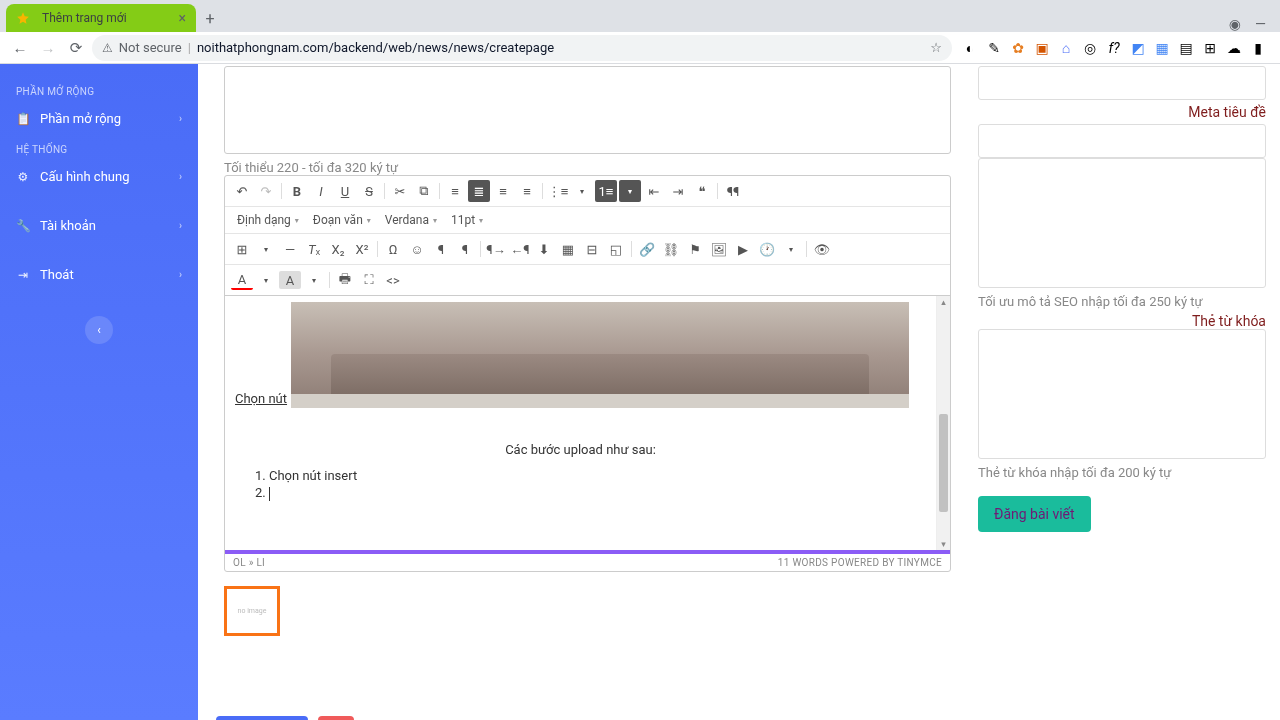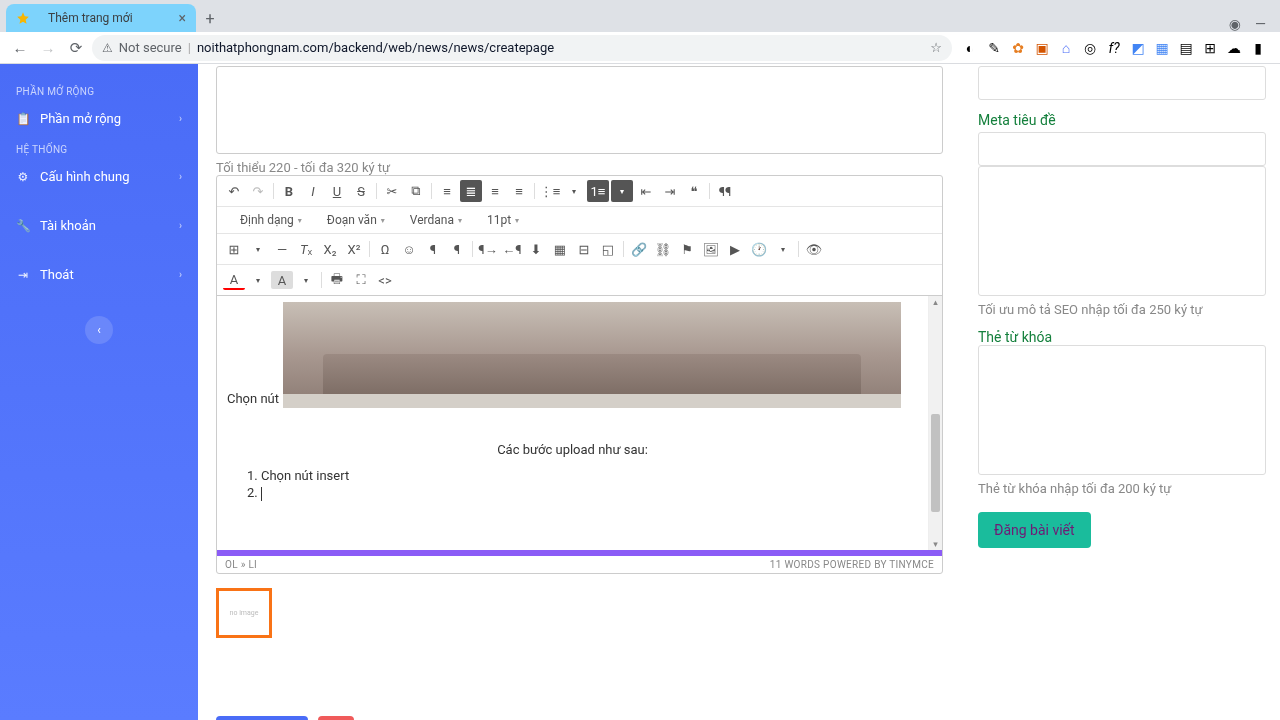--- a/index.html
+++ b/index.html
@@ -1,20 +1,20 @@
 <!DOCTYPE html>
 <html><head>
 <meta charset="utf-8">
 <style>
 * { margin: 0; padding: 0; box-sizing: border-box; font-family: -apple-system, BlinkMacSystemFont, "Segoe UI", Roboto, Arial, sans-serif; }
 body { width: 1280px; height: 720px; overflow: hidden; background: #fff; }
 
 
 .browser-tabs { height: 32px; background: #dee1e6; display: flex; align-items: flex-end; padding-left: 6px; }
-.tab { background: #7dd3fc; height: 28px; padding: 0 10px; display: flex; align-items: center; gap: 18px; border-radius: 8px 8px 0 0; font-size: 12px; color: #3c4043; min-width: 190px; }
+.tab { background: #84cc16; height: 28px; padding: 0 10px; display: flex; align-items: center; gap: 12px; border-radius: 8px 8px 0 0; font-size: 12px; color: #3c4043; min-width: 190px; }
 .tab .favicon { width: 14px; height: 14px; }
 .tab .close-x { font-size: 14px; color: #5f6368; cursor: pointer; margin-left: auto; }
 .new-tab { width: 28px; display:flex; align-items:center; justify-content:center; color:#5f6368; font-size:16px; cursor:pointer; height:28px; }
 .win-ctrl { margin-left:auto; display:flex; gap:14px; padding-right:14px; align-items:center; color:#5f6368; font-size:14px; }
 
 .addr-bar { height: 32px; background:#fff; border-bottom:1px solid #dadce0; display:flex; align-items:center; padding:0 8px; gap:4px; }
 .nav-btn { width:24px; height:24px; display:flex; align-items:center; justify-content:center; color:#5f6368; font-size:15px; cursor:pointer; }
 .url-box { flex:1; height:26px; background:#f1f3f4; border-radius:13px; display:flex; align-items:center; padding:0 10px; font-size:13px; color:#5f6368; gap:6px; }
 .url-box .warn { font-size:12px; }
 .url-box .sep { color:#aaa; }
@@ -26,62 +26,62 @@
 
 
 .sidebar { width:198px; background: linear-gradient(180deg,#4a6cf7,#5a7cff); color:#fff; padding-top:14px; font-size:13px; position:relative; }
 .side-head { font-size:10px; color:rgba(255,255,255,.7); padding:8px 16px 4px; letter-spacing:.3px; }
 .side-item { display:flex; align-items:center; padding:10px 16px; gap:10px; cursor:pointer; font-size:13px; color:#fff; }
 .side-item .chev { margin-left:auto; font-size:10px; color:rgba(255,255,255,.7); }
 .side-icon { width:14px; text-align:center; opacity:.9; font-size:12px; }
 .collapse-btn { width:28px; height:28px; border-radius:50%; background:rgba(255,255,255,.15); display:flex; align-items:center; justify-content:center; margin:24px auto 0; cursor:pointer; font-size:12px; }
 
 
-.main { flex:1; padding:0 18px 10px; overflow:hidden; position:relative; }
+.main { flex:1; padding:0 26px 10px; overflow:hidden; position:relative; }
 .summary-box { width:727px; height:88px; border:1px solid #ccc; border-radius:3px; background:#fff; margin-top:2px; }
 .hint { font-size:13px; color:#888; margin-top:6px; }
 .label { font-size:14px; color:#666; margin-top:12px; margin-bottom:4px; }
 
 
 .tmce { width:727px; border:1px solid #ccc; border-radius:3px; background:#fff; }
 .tmce-bar { display:flex; flex-wrap:wrap; padding:4px 6px; border-bottom:1px solid #e5e5e5; gap:2px; align-items:center; }
 .tbtn { width:22px; height:22px; display:flex; align-items:center; justify-content:center; font-size:13px; color:#555; cursor:pointer; border-radius:2px; }
 .tbtn.active { background:#555; color:#fff; }
-.tsel { font-size:12px; color:#555; padding:2px 6px; display:flex; align-items:center; gap:4px; cursor:pointer;margin-left:11px; }
+.tsel { font-size:12px; color:#555; padding:2px 6px; display:flex; align-items:center; gap:4px; cursor:pointer; }
 .tsel .dd { font-size:8px; color:#999; }
 .tpipe { width:1px; height:16px; background:#ddd; margin:0 2px; }
 
 .tmce-content { position:relative; height:254px; display:flex; }
 .tmce-body { flex:1; padding:6px 10px; font-size:13px; color:#333; overflow:hidden; }
 .sofa-row { display:flex; align-items:flex-end; gap:4px; }
-.sofa-row .txt { white-space:nowrap; padding-bottom:2px; }
+.sofa-row .txt { white-space:nowrap; padding-bottom:2px;text-decoration:underline; }
 .sofa { width:618px; height:106px; background:linear-gradient(180deg,#c8bfb6 0%,#a89890 50%,#8b7a72 100%); position:relative; overflow:hidden; }
 .sofa::before { content:""; position:absolute; bottom:8px; left:40px; right:40px; height:46px; background:linear-gradient(180deg,#9b8a82,#7a6a62); border-radius:4px 4px 0 0; }
 .sofa::after { content:""; position:absolute; bottom:0; left:0; right:0; height:14px; background:#d4cfc8; }
 
 .step-title { text-align:center; margin:34px 0 10px; font-size:13px; }
 .tmce-body ol { padding-left:34px; font-size:13px; }
 .tmce-body ol li { text-align:left; padding:1px 0; }
 .caret { display:inline-block; width:1px; height:14px; background:#333; vertical-align:middle; }
 
 .tmce-scroll { width:14px; background:#f1f1f1; border-left:1px solid #eee; position:relative; }
 .tmce-scroll .thumb { position:absolute; top:118px; left:2px; right:2px; height:98px; background:#c1c1c1; border-radius:2px; }
 .tmce-scroll .arr { position:absolute; left:0; right:0; text-align:center; font-size:9px; color:#888; }
 .tmce-scroll .arr.up { top:1px; }
 .tmce-scroll .arr.dn { bottom:1px; }
 
-.tmce-status { display:flex; justify-content:space-between; padding:3px 8px; font-size:10px; color:#888; border-top:6px solid #8b5cf6; letter-spacing:.3px; }
+.tmce-status { display:flex; justify-content:space-between; padding:3px 8px; font-size:10px; color:#888; border-top:4px solid #8b5cf6; letter-spacing:.3px; }
 
 .thumb-box { width:56px; height:50px; border:3px solid #f97316; margin-top:14px; display:flex; align-items:center; justify-content:center; font-size:7px; color:#bbb; }
 
 
 .rightcol { width:312px; padding:0 14px 10px 10px; font-size:13px; color:#666; }
 .rc-input { width:100%; height:34px; border:1px solid #ddd; border-radius:3px; background:#fff; margin-top:4px; }
 .rc-text { width:100%; border:1px solid #ddd; border-radius:3px; background:#fff; }
-.rc-label { margin-top:12px; font-size:14px; color:#15803d; }
+.rc-label { margin-top:4px; font-size:14px; color:#7f1d1d;text-align:right; }
 .rc-hint { font-size:13px; color:#888; margin-top:6px; }
 .publish-btn { background:#1abc9c; color:#701a75; border:none; padding:10px 16px; border-radius:4px; font-size:14px; margin-top:16px; cursor:pointer; }
 
 
 .bottom-actions { position:absolute; bottom:-6px; left:18px; display:flex; gap:10px; }
 .ba { height:10px; border-radius:4px 4px 0 0; }
 .ba.blue { width:92px; background:#4a6cf7; }
 .ba.red { width:36px; background:#f05a5a; }
 </style>
 </head>

